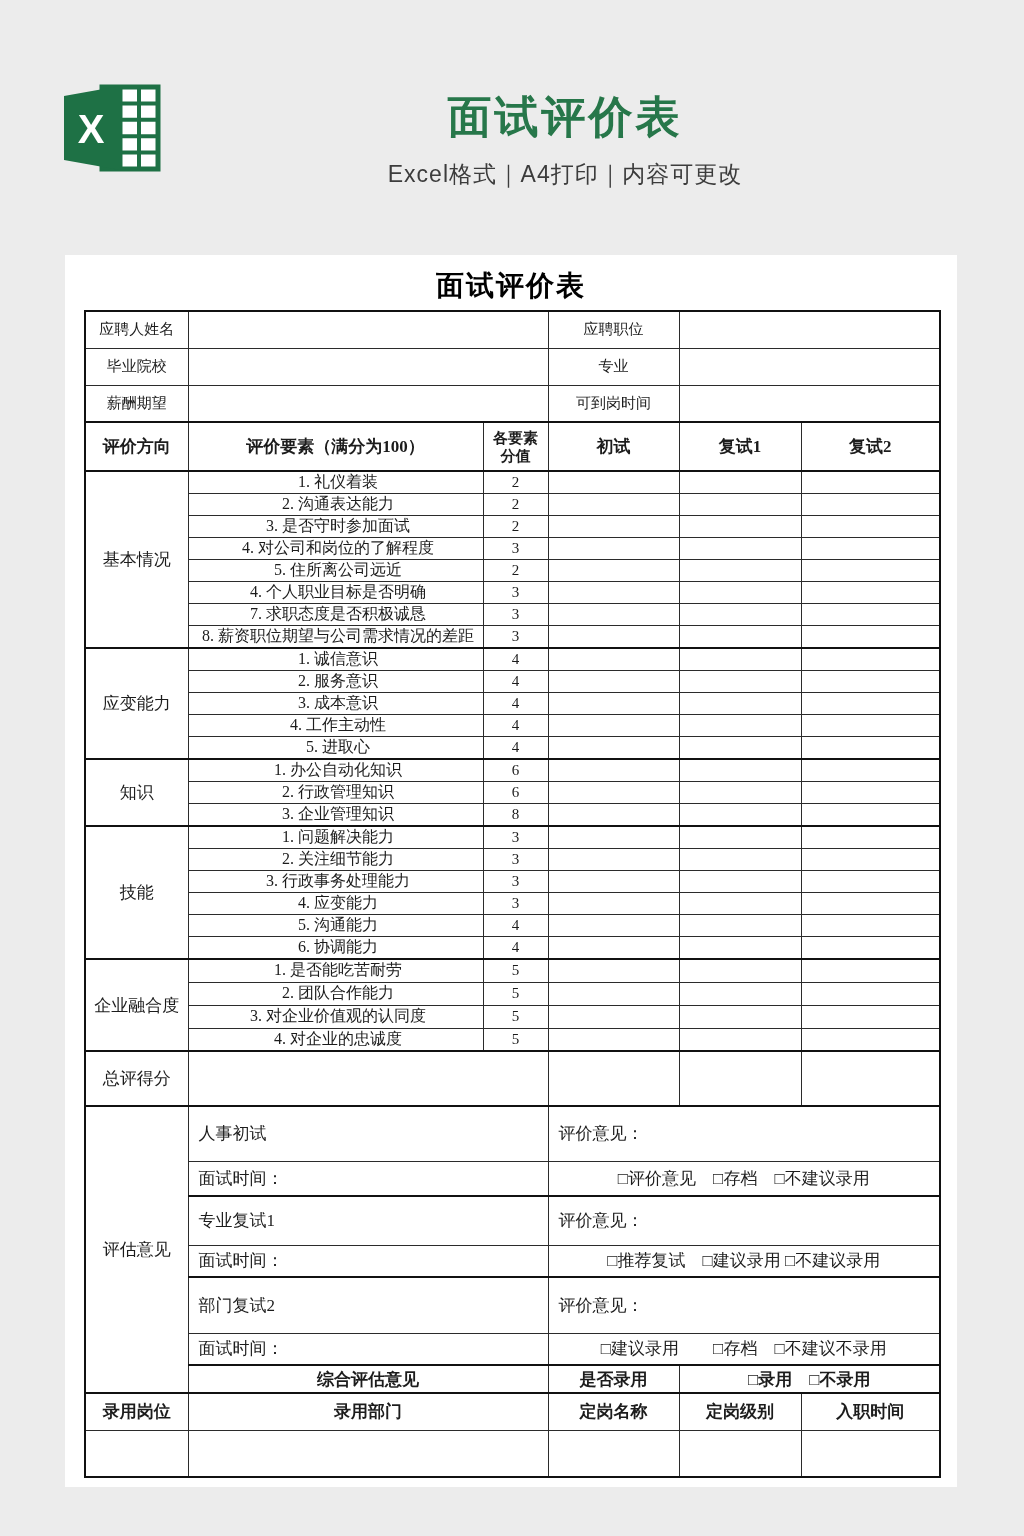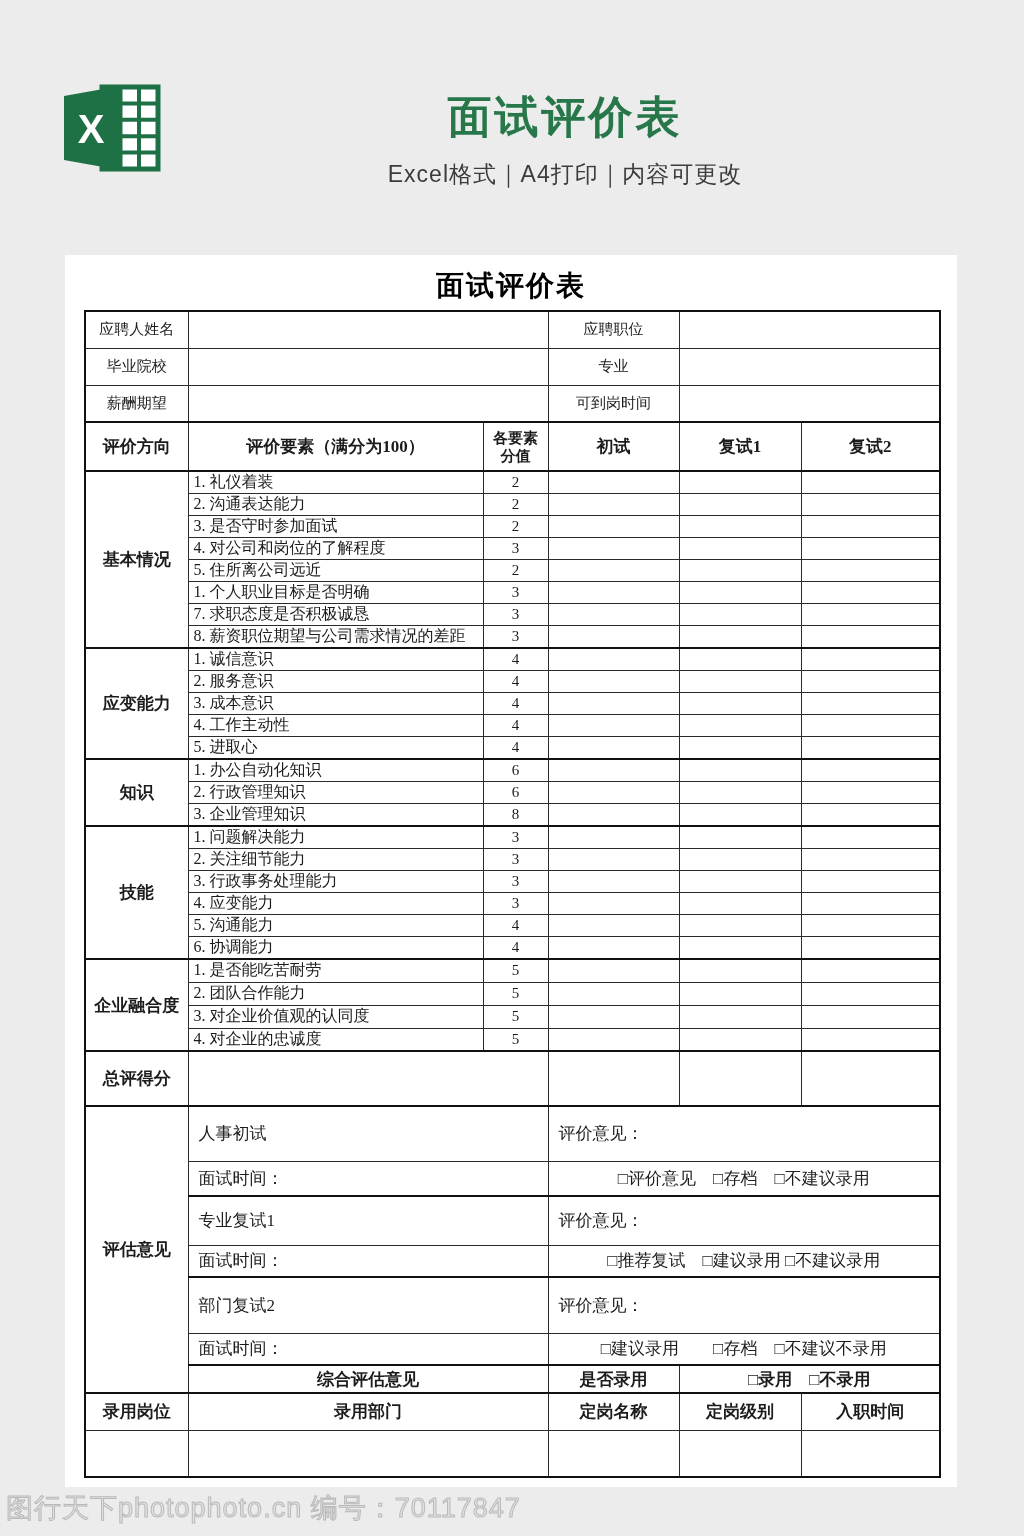--- a/index.html
+++ b/index.html
@@ -25,22 +25,22 @@
   tbody.csep > tr:first-child > td { border-top:2px solid #111; }
   
   .h37{height:37px}.h49{height:49px}.h21{height:21px}.h23{height:23px}
   .h55{height:55px}.h35{height:35px}.h49b{height:49px}.h32{height:32px}
   .h56{height:56px}.h33{height:28px}.h37b{height:37px}.h47{height:47px}
   
   .b  { font-weight:bold; }
   .lb { text-align:center; font-size:15px; }
   .hd { text-align:center; font-size:17px; font-weight:bold; }
   .hds{ text-align:center; font-size:15px; font-weight:bold; line-height:1.2; padding:0 4px; }
-  .cat{ text-align:center; font-size:17px; font-weight:bold; }
-  .it { text-align:left; padding-left:5px; font-size:16px; white-space:nowrap; }
+  .cat{ text-align:center; font-size:17px; font-weight:normal; }
+  .it { text-align:center; padding-left:5px; font-size:16px; white-space:nowrap; }
   .sc { text-align:center; font-size:15px; }
   .el { text-align:left; padding-left:10px; font-size:17px; }
   .ec { text-align:center; font-size:17px; }
   
   .wmark { position:absolute; left:6px; top:1490px;
     font-family:"Liberation Sans","DejaVu Sans",sans-serif;
     font-size:27px; letter-spacing:1px; color:#e3e3e3;
     -webkit-text-stroke:1px #b9b9b9; }
 </style>
 </head>
@@ -141,21 +141,21 @@
               <td></td>
             </tr>
             <tr class="h21">
               <td class="it">5. 住所离公司远近</td>
               <td class="sc">2</td>
               <td></td>
               <td></td>
               <td></td>
             </tr>
             <tr class="h21">
-              <td class="it">1. 个人职业目标是否明确</td>
+              <td class="it">4. 个人职业目标是否明确</td>
               <td class="sc">3</td>
               <td></td>
               <td></td>
               <td></td>
             </tr>
             <tr class="h21">
               <td class="it">7. 求职态度是否积极诚恳</td>
               <td class="sc">3</td>
               <td></td>
               <td></td>
@@ -363,14 +363,13 @@
             <td colspan="2"></td>
             <td></td>
             <td></td>
             <td></td>
           </tr>
         </tbody>
       </table>
     </div>
   </div>
 
-  <div class="wmark">图行天下photophoto.cn 编号：70117847</div>
 </div>
 
 </body></html>

